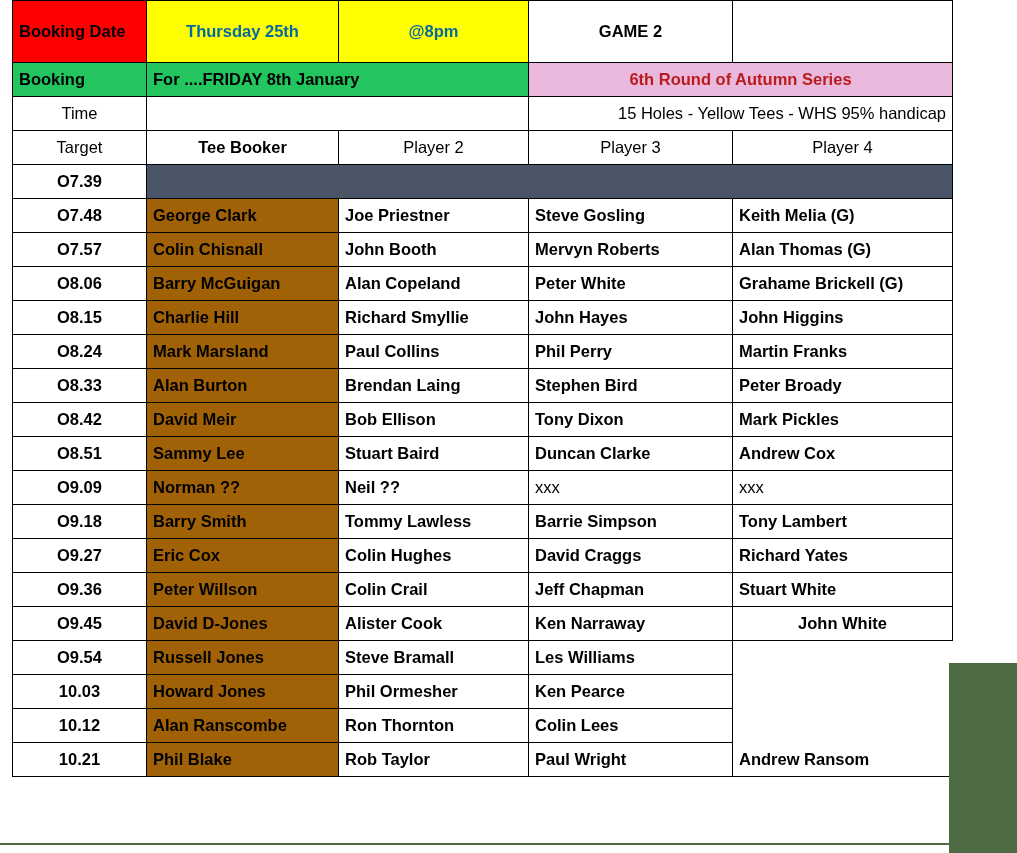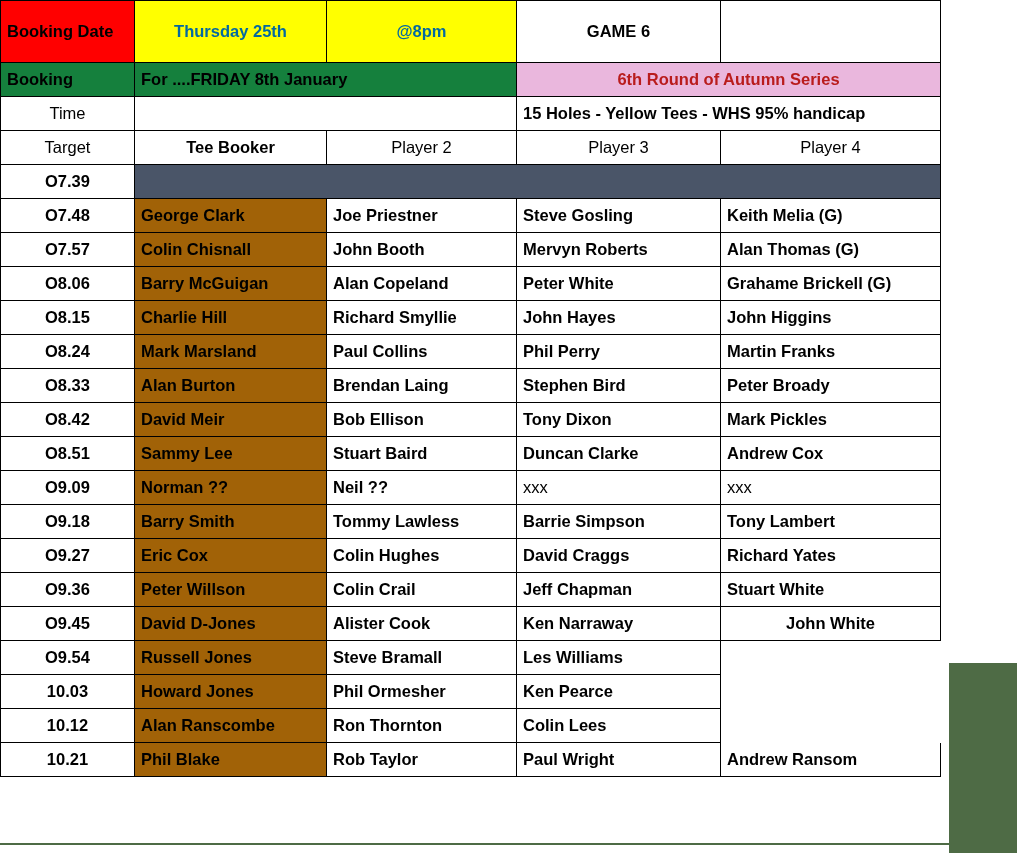--- a/index.html
+++ b/index.html
@@ -9,21 +9,21 @@
   }
   body {
     width: 1017px;
     height: 853px;
     font-family: "Liberation Sans", sans-serif;
     position: relative;
     overflow: hidden;
   }
   .sheet {
     position: absolute;
-    left: 0;
+    left: 12px;
     top: 0;
     width: 940px;
   }
   table.booking {
     border-collapse: collapse;
     table-layout: fixed;
     width: 940px;
   }
   table.booking td {
     border: 1px solid #000000;
@@ -39,33 +39,33 @@
   col.c0 { width: 134px; }
   col.c1 { width: 192px; }
   col.c2 { width: 190px; }
   col.c3 { width: 204px; }
   col.c4 { width: 220px; }
 
   .red    { background: #ff0000; color: #000000; font-weight: bold; font-size: 17px; }
   .yellow { background: #ffff00; color: #0369a1; }
   .bold   { font-weight: bold; }
   .lft    { text-align: left; }
-  .blue   { background: #15803d; color: #000000; }
+  .blue   { background: #22c55e; color: #000000; }
   .pink   { background: #eab7dd; color: #b91c1c; }
   .white  { background: #ffffff; }
   .peach  { background: #a16207; }
   .dark   { background: #4a5568; border: 1px solid #000000; }
 
   .hdr-day   { font-size: 18px; font-weight: bold; text-align: center; }
   .hdr-time  { font-size: 17px; font-weight: bold; text-align: center; }
   .hdr-game  { font-size: 17px; font-weight: bold; text-align: center; }
   .row-label { text-align: center; font-weight: bold; font-size: 16.5px; }
   .time-head { text-align: center; font-size: 17px; }
   .round     { font-weight: bold; font-size: 17px; text-align: center; }
-  .holes     { font-weight: bold; font-size: 16px; text-align: left; margin-left: 28px; }
+  .holes     { font-weight: normal; font-size: 16px; text-align: right; margin-left: 28px; }
   .player-hd { font-size: 16.5px; text-align: center; }
   .teebooker { font-size: 17.5px; font-weight: bold; text-align: center; }
   .name      { font-weight: bold; font-size: 16.5px; }
   .xxx       { font-weight: normal; font-size: 15px; }
   .name-ctr  { font-weight: bold; font-size: 16.5px; text-align: center; }
   .empty     { background: #ffffff; }
 
   
   .green-block {
     position: absolute;
@@ -95,21 +95,21 @@
         <col class="c1">
         <col class="c2">
         <col class="c3">
         <col class="c4">
     </colgroup>
     <tbody>
       <tr>
         <td class="red" style="height:62px;">Booking Date</td>
         <td class="yellow hdr-day" style="height:62px;">Thursday 25th</td>
         <td class="yellow hdr-time" style="height:62px;">@8pm</td>
-        <td class="white hdr-game" style="height:62px;">GAME 6</td>
+        <td class="white hdr-game" style="height:62px;">GAME 2</td>
         <td class="white" style="height:62px;"></td>
       </tr>
       <tr>
         <td class="blue bold lft">Booking</td>
         <td class="blue bold lft" colspan="2">For ....FRIDAY 8th January</td>
         <td class="pink round" colspan="2">6th Round of Autumn Series</td>
       </tr>
       <tr>
         <td class="white time-head">Time</td>
         <td class="white" colspan="2"></td>

